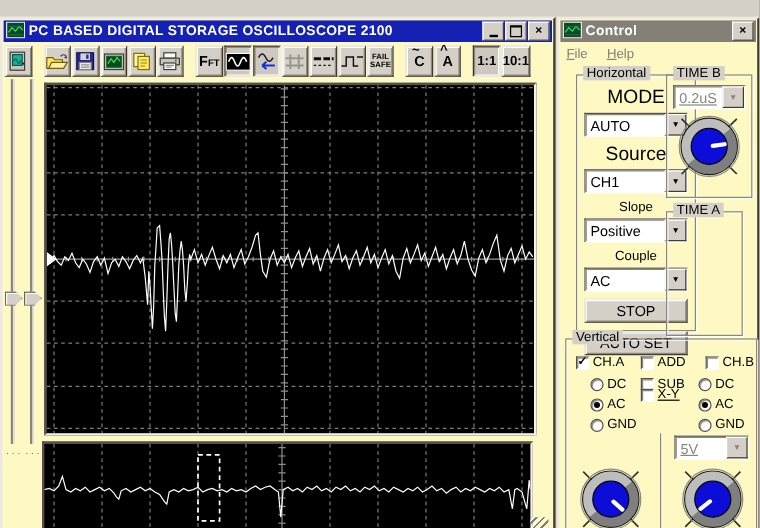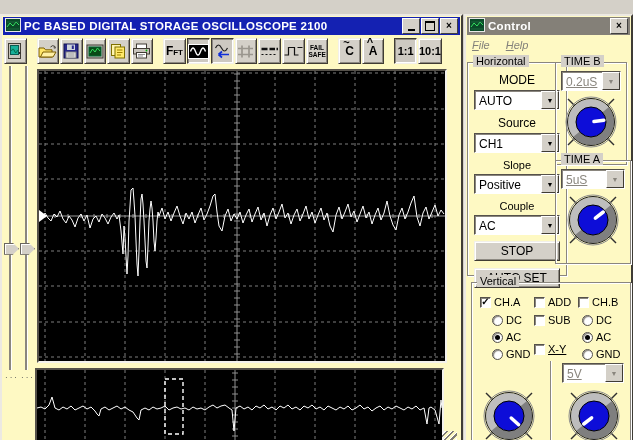--- a/index.html
+++ b/index.html
@@ -34,31 +34,31 @@
        border:1px solid #6a665e;clip-path:polygon(0 0,58% 0,100% 50%,58% 100%,0 100%);box-shadow:inset 1px 1px 0 #fff;}
   .vslider .dots{position:absolute;left:2px;bottom:-7px;width:10px;height:3px;color:#555;font-size:8px;line-height:3px;letter-spacing:2px;}
   
   .crt{position:absolute;background:#000;border:2px solid;border-color:#55514a #f4f2ec #f4f2ec #55514a;box-sizing:content-box;}
   #main-crt{left:35px;top:53px;width:406px;height:290px;}
   #zoom-crt{left:33px;top:352px;width:405px;height:76px;}
   .grip{position:absolute;right:4px;bottom:6px;width:15px;height:15px;
         background:repeating-linear-gradient(135deg,transparent 0 2px,#fff 2px 3px,#807c74 3px 4.5px);}
   .statusbar{position:absolute;left:2px;right:2px;bottom:2px;height:7px;border-top:1px solid #fff;}
   
-  #menubar{position:absolute;left:4px;top:21px;right:2px;height:16px;display:flex;gap:12px;align-items:center;color:#82807a;font-style:italic;}
+  #menubar{position:absolute;left:4px;top:21px;right:2px;height:16px;display:flex;gap:12px;align-items:center;color:#82807a;}
   #menubar .menu-item{padding:1px 2px;}
   .group{position:absolute;border:1px solid #8a867e;box-shadow:inset 1px 1px 0 #fff,1px 1px 0 #fff;box-sizing:border-box;}
   .glabel{position:absolute;top:-8px;left:5px;background:#d4d0c8;padding:0 3px;font-size:11px;white-space:nowrap;}
   .combo{display:flex;height:20px;border:1px solid;border-color:#55514a #fff #fff #55514a;box-shadow:inset 1px 1px 0 #8a867e;background:#fff;box-sizing:border-box;}
   .combo .cval{flex:1;padding:3px 0 0 4px;font-size:12px;white-space:nowrap;overflow:hidden;}
   .combo .cbtn{width:16px;background:#d4d0c8;border:1px solid;border-color:#fff #403c34 #403c34 #fff;
                display:flex;align-items:center;justify-content:center;font-size:7px;line-height:1;}
   .combo.disabled .cval{color:#8a867e;text-decoration:underline;}
   .combo.disabled .cbtn{color:#8a867e;}
-  .clabel{text-align:center;font-size:12px;margin:6px 0 3px;}
+  .clabel{text-align:center;font-size:16px;margin:6px 0 3px;}
   .clabel.small{font-size:11px;}
   .push{display:block;background:#d4d0c8;border:1px solid;border-color:#f2f0ea #403c34 #403c34 #f2f0ea;
         box-shadow:inset 1px 1px 0 #fff,inset -1px -1px 0 #8e8a82;font-size:12px;text-align:center;
         font-family:"Liberation Sans",sans-serif;padding:2px 0;width:100%;box-sizing:border-box;}
   .knob-wrap{width:58px;height:56px;margin:4px auto 0;}
   
   .ctl-item{position:absolute;display:flex;align-items:center;gap:3px;font-size:11px;white-space:nowrap;}
   .cb{width:11px;height:11px;background:#fff;border:1px solid;border-color:#55514a #fff #fff #55514a;box-shadow:inset 1px 1px 0 #8a867e;
       display:flex;align-items:center;justify-content:center;font-size:10px;font-weight:bold;line-height:1;box-sizing:border-box;}
   .cb .mark{display:none;margin-top:-1px;}
@@ -342,21 +342,21 @@
       <span class="ttext">Control</span>
       <span class="tbtn">
           <span>×</span>
         </span>
     </div>
     <div id="menubar">
         <span class="menu-item"><u>F</u>ile</span>
         <span class="menu-item"><u>H</u>elp</span>
       </div>
 
-    <div class="group" style="left:1px;top:46px;width:100px;height:214px;">
+    <div class="group" style="left:14px;top:46px;width:100px;height:214px;">
       <span class="glabel">Horizontal</span>
       <div style="padding:4px 6px 0;">
         <div class="clabel">MODE</div>
         <div class="combo">
           <span class="cval">AUTO</span>
           <span class="cbtn">▼</span>
         </div>
         <div class="clabel">Source</div>
         <div class="combo">
           <span class="cval">CH1</span>
@@ -392,56 +392,38 @@
               <circle cx="29" cy="27" r="25" fill="none" stroke="#8a8a8a" stroke-width="1"></circle>
               <circle cx="29" cy="27" r="19" fill="none" stroke="#bdbdbd" stroke-width="8"></circle>
               <path d="M43.55484441926058 14.787035415955755 A 19 19 0 1 1 14.445155580739417 39.212964584044244" fill="none" stroke="#7f7f7f" stroke-width="8"></path>
               <circle cx="29" cy="27" r="23.5" fill="none" stroke="#1c1c1c" stroke-width="1"></circle>
               <circle cx="29" cy="27" r="15" fill="#0d0dd8" stroke="#000" stroke-width="1"></circle>
               <line x1="31.970804206224713" y1="26.582480697119802" x2="41.873484893640416" y2="25.190749687519148" stroke="#fff" stroke-width="3.5" stroke-linecap="round"></line>
             </svg></div>
       </div>
     </div>
 
-    <div class="group" style="left:89px;top:144px;width:76px;height:104px;">
+    <div class="group" style="left:89px;top:160px;width:64px;height:104px;">
       <span class="glabel">TIME A</span>
-      <div style="padding:8px 5px 0;">
-        <div class="combo disabled">
-          <span class="cval">5uS</span>
-          <span class="cbtn">▼</span>
-        </div>
-        <div class="knob-wrap"><svg width="58" height="56" viewBox="0 0 58 56">
-              <line x1="45" y1="11" x2="52" y2="4" stroke="#303030" stroke-width="1.4"></line>
-              <line x1="13" y1="11" x2="6" y2="4" stroke="#303030" stroke-width="1.4"></line>
-              <line x1="45" y1="43" x2="52" y2="50" stroke="#303030" stroke-width="1.4"></line>
-              <line x1="13" y1="43" x2="6" y2="50" stroke="#303030" stroke-width="1.4"></line>
-              <circle cx="29" cy="27" r="25" fill="none" stroke="#8a8a8a" stroke-width="1"></circle>
-              <circle cx="29" cy="27" r="19" fill="none" stroke="#bdbdbd" stroke-width="8"></circle>
-              <path d="M43.55484441926058 14.787035415955755 A 19 19 0 1 1 14.445155580739417 39.212964584044244" fill="none" stroke="#7f7f7f" stroke-width="8"></path>
-              <circle cx="29" cy="27" r="23.5" fill="none" stroke="#1c1c1c" stroke-width="1"></circle>
-              <circle cx="29" cy="27" r="15" fill="#0d0dd8" stroke="#000" stroke-width="1"></circle>
-              <line x1="31.364032260820167" y1="25.153015574023026" x2="39.24413979688739" y2="18.996400820766443" stroke="#fff" stroke-width="3.5" stroke-linecap="round"></line>
-            </svg></div>
-      </div>
     </div>
 
     <div class="group" style="left:5px;top:266px;width:160px;height:170px;">
       <span class="glabel">Vertical</span>
 
       <div class="ctl-item" style="left:8px;top:13px;">
         <span class="cb on">
             <span class="mark">✓</span>
           </span>
         <span>CH.A</span>
       </div>
       <div class="ctl-item" style="left:62px;top:13px;">
         <span class="cb"></span>
         <span>ADD</span>
       </div>
-      <div class="ctl-item" style="left:106px;top:13px;">
+      <div class="ctl-item" style="left:116px;top:13px;">
         <span class="cb"></span>
         <span>CH.B</span>
       </div>
 
       <div class="ctl-item" style="left:20px;top:31px;">
         <span class="rb"></span>
         <span>DC</span>
       </div>
       <div class="ctl-item" style="left:62px;top:31px;">
         <span class="cb"></span>
@@ -451,21 +433,21 @@
         <span class="rb"></span>
         <span>DC</span>
       </div>
 
       <div class="ctl-item" style="left:20px;top:48px;">
         <span class="rb on">
             <span class="dot"></span>
           </span>
         <span>AC</span>
       </div>
-      <div class="ctl-item" style="left:62px;top:60px;text-decoration:underline;">
+      <div class="ctl-item" style="left:62px;top:40px;text-decoration:underline;">
         <span class="cb"></span>
         <span>X-Y</span>
       </div>
       <div class="ctl-item" style="left:110px;top:48px;">
         <span class="rb on">
             <span class="dot"></span>
           </span>
         <span>AC</span>
       </div>
 

